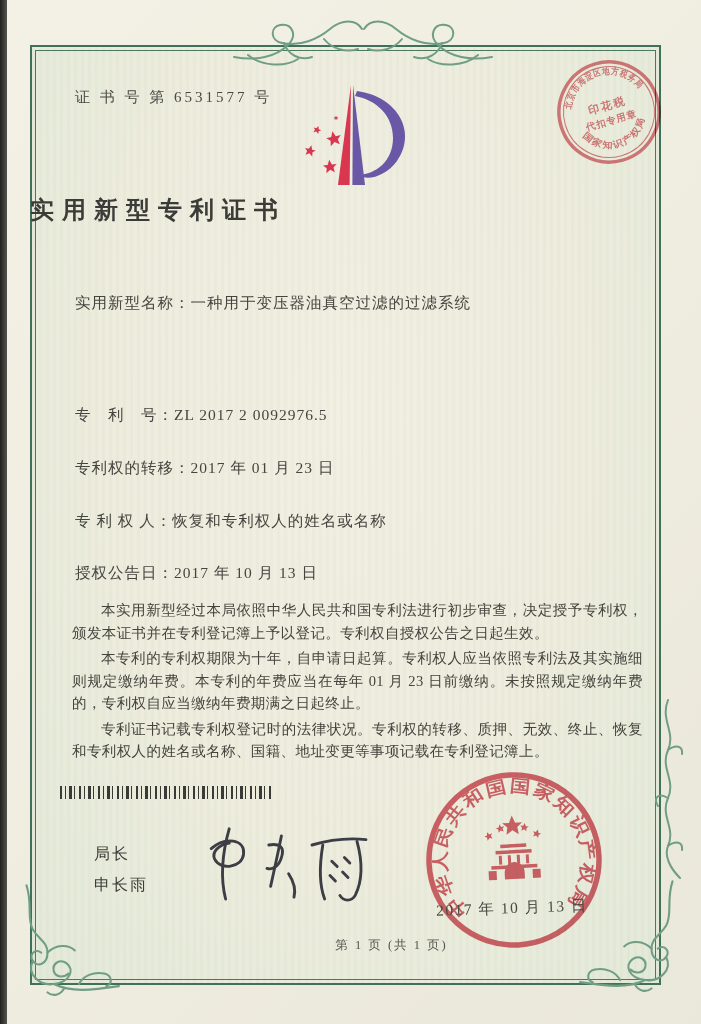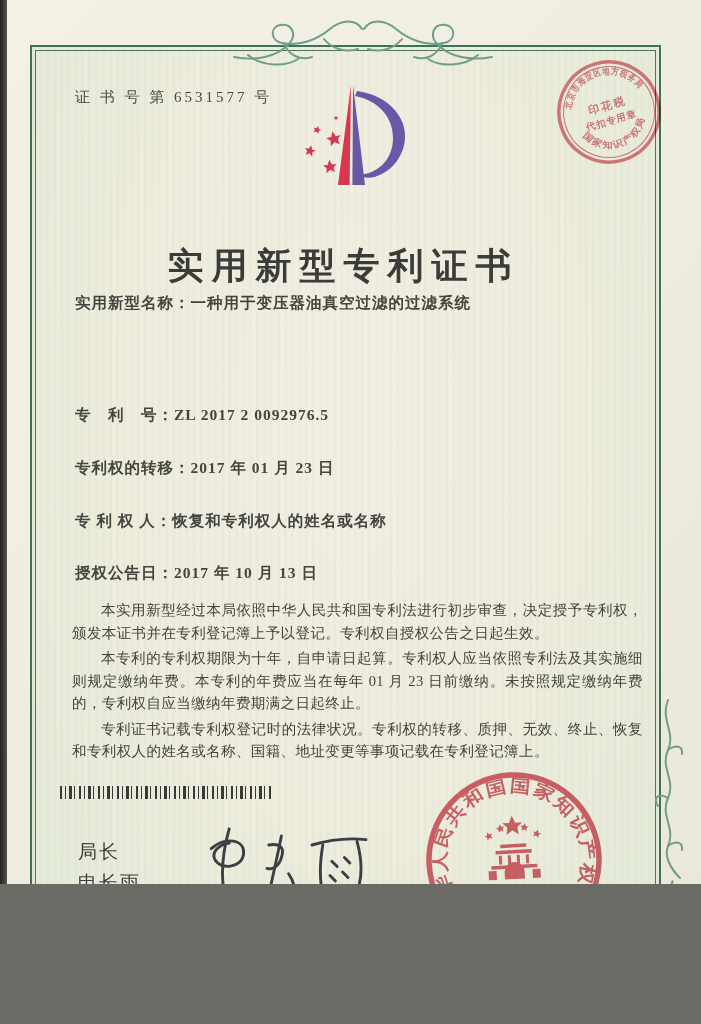--- a/index.html
+++ b/index.html
@@ -1,38 +1,38 @@
 <!DOCTYPE html>
 <html><head>
 <meta charset="utf-8">
 <style>
   html,body{margin:0;padding:0;background:#6b6b66;}
-  .page{position:relative;width:701px;height:884px;margin:0 auto;overflow:hidden;
+  .page{position:relative;width:701px;height:1024px;margin:0 auto;overflow:hidden;
     background:linear-gradient(135deg,#f3f0e5 0%,#efece0 55%,#eae8da 100%);
     font-family:"Liberation Serif","DejaVu Serif",serif;color:#45453f;}
   .scan-edge{position:absolute;left:0;top:0;width:7px;height:100%;
     background:linear-gradient(90deg,#20201e,#55544e);}
   .frame{position:absolute;left:30px;top:45px;width:627px;height:936px;
     border:2px solid #41705a;
     background:radial-gradient(ellipse at 50% 40%, #f2efe3 0%, #edecdd 55%, #e3e9d8 100%);}
   .frame::before{content:"";position:absolute;inset:3px;border:1px solid #4a775f;pointer-events:none;}
   .frame::after{content:"";position:absolute;inset:0;pointer-events:none;
     background:repeating-linear-gradient(90deg,rgba(110,150,120,0.035) 0 3px,rgba(255,255,255,0) 3px 7px);}
   .cert-number{position:absolute;left:75px;top:88px;font-size:15px;letter-spacing:3px;color:#4a4a44;}
-  .title{position:absolute;left:30px;top:194px;width:627px;text-align:center;
-    font-size:36px;font-weight:700;letter-spacing:8px;color:#3b3b38;margin-top:48px;}
-  .field{position:absolute;left:75px;right:68px;font-size:15.5px;letter-spacing:1px;color:#454540;white-space:nowrap;font-weight:bold;}
+  .title{position:absolute;left:30px;top:194px;width:627px;
+    font-size:24px;font-weight:700;letter-spacing:8px;color:#3b3b38;}
+  .field{position:absolute;left:75px;right:68px;font-size:15.5px;letter-spacing:1px;color:#454540;white-space:nowrap;}
   .f0{top:293px}.f1{top:351px}.f2{top:405px}.f3{top:458px}.f4{top:511px}.f5{top:563px}
   .paras{position:absolute;left:72px;right:58px;top:599px;}
   .paras p{margin:0 0 3px 0;text-indent:2em;font-size:14.5px;line-height:22.5px;
     text-align:justify;color:#44443e;letter-spacing:0.4px;}
   .barcode{position:absolute;left:60px;top:786px;width:212px;height:13px;
     background:repeating-linear-gradient(90deg,#3a3a37 0 2px,transparent 2px 5px,#3a3a37 5px 6px,
       transparent 6px 9px,#3a3a37 9px 12px,transparent 12px 14px,#3a3a37 14px 15px,transparent 15px 19px);}
-  .director{position:absolute;left:78px;top:838px;font-size:19px;line-height:31px;color:#3c3c39;letter-spacing:2px;font-family:Liberation Mono, monospace;}
+  .director{position:absolute;left:94px;top:838px;font-size:16px;line-height:31px;color:#3c3c39;letter-spacing:2px;}
   .signature{position:absolute;left:195px;top:818px;width:180px;height:90px;}
   .seal-main{position:absolute;left:420px;top:766px;width:188px;height:188px;
     opacity:.88;mix-blend-mode:multiply;transform:rotate(-3deg);}
   .stamp{position:absolute;left:553px;top:56px;width:112px;height:112px;
     opacity:.85;mix-blend-mode:multiply;transform:rotate(-16deg);}
   .issue-date{position:absolute;left:436px;top:898px;font-size:15.5px;letter-spacing:1.5px;
     color:#4a4a43;transform:rotate(-2deg);z-index:5;}
   .footer{position:absolute;left:30px;top:937px;width:627px;text-align:center;
     font-size:12.5px;letter-spacing:2px;color:#55554e;margin-left:48px;}
   .orn{position:absolute;}

